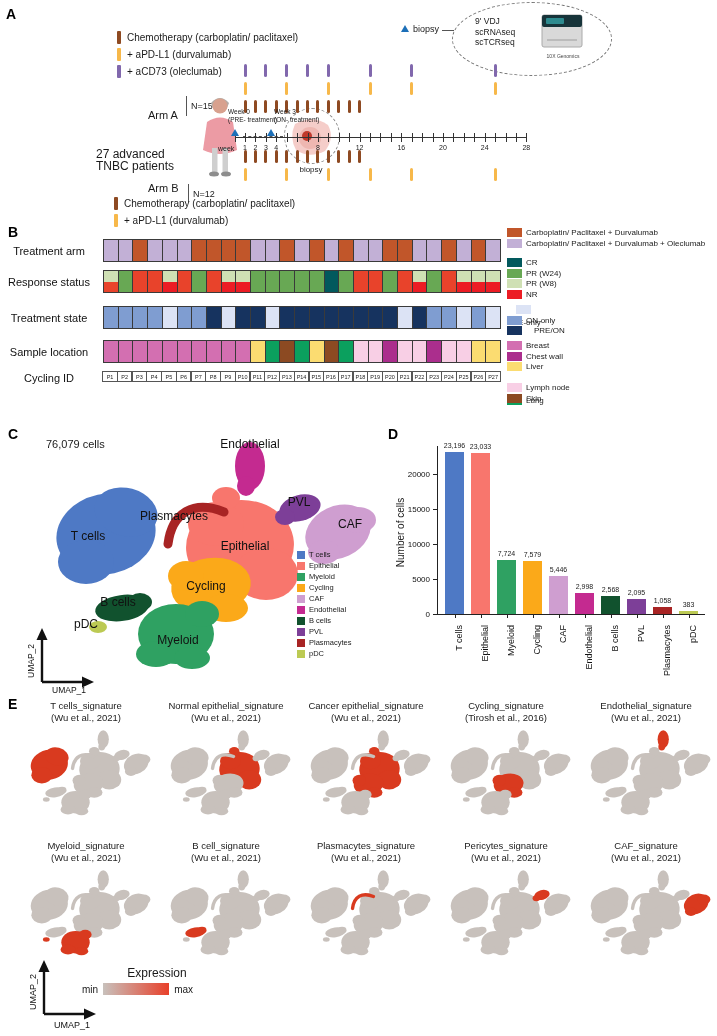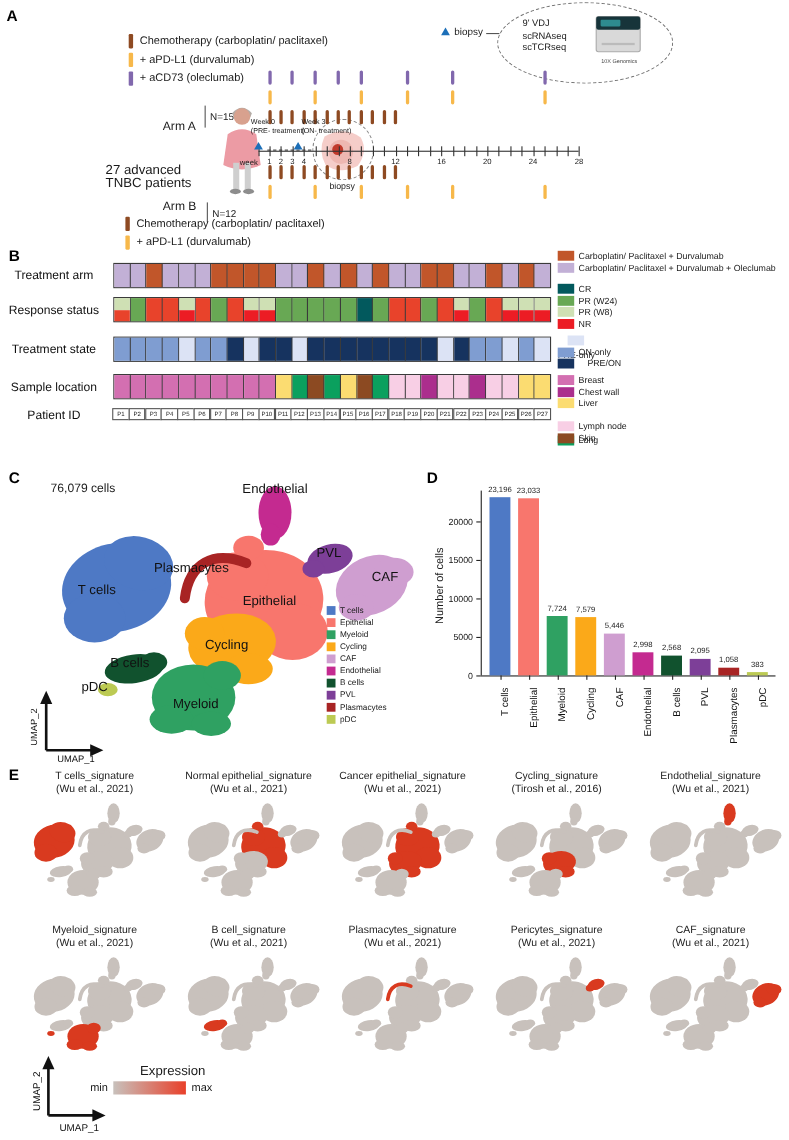--- a/index.html
+++ b/index.html
@@ -222,21 +222,21 @@
       <span class="legtxt">+ aPD-L1 (durvalumab)</span>
     </div>
   </div>
 
 <div class="plabel" style="left:8px;top:224px;">B</div>
 
 <div class="rowlab" style="top:245px;">Treatment arm</div>
 <div class="rowlab" style="top:276px;">Response status</div>
 <div class="rowlab" style="top:312px;">Treatment state</div>
 <div class="rowlab" style="top:346px;">Sample location</div>
-<div class="rowlab" style="top:372px;">Patient ID</div>
+<div class="rowlab" style="top:372px;">Cycling ID</div>
 
 <div id="row-treatment-arm" class="brow" style="top:239px;">
     <div class="bcell" style="background: rgb(194, 176, 214);"></div>
     <div class="bcell" style="background: rgb(194, 176, 214);"></div>
     <div class="bcell" style="background: rgb(193, 86, 42);"></div>
     <div class="bcell" style="background: rgb(194, 176, 214);"></div>
     <div class="bcell" style="background: rgb(194, 176, 214);"></div>
     <div class="bcell" style="background: rgb(194, 176, 214);"></div>
     <div class="bcell" style="background: rgb(193, 86, 42);"></div>
     <div class="bcell" style="background: rgb(193, 86, 42);"></div>

